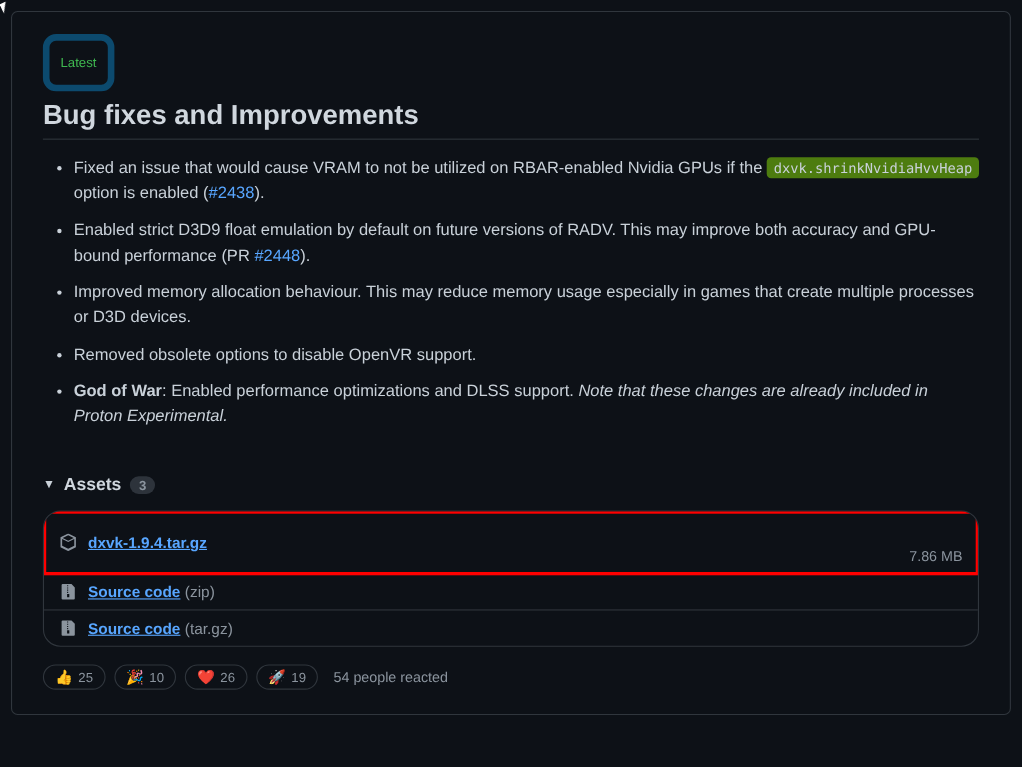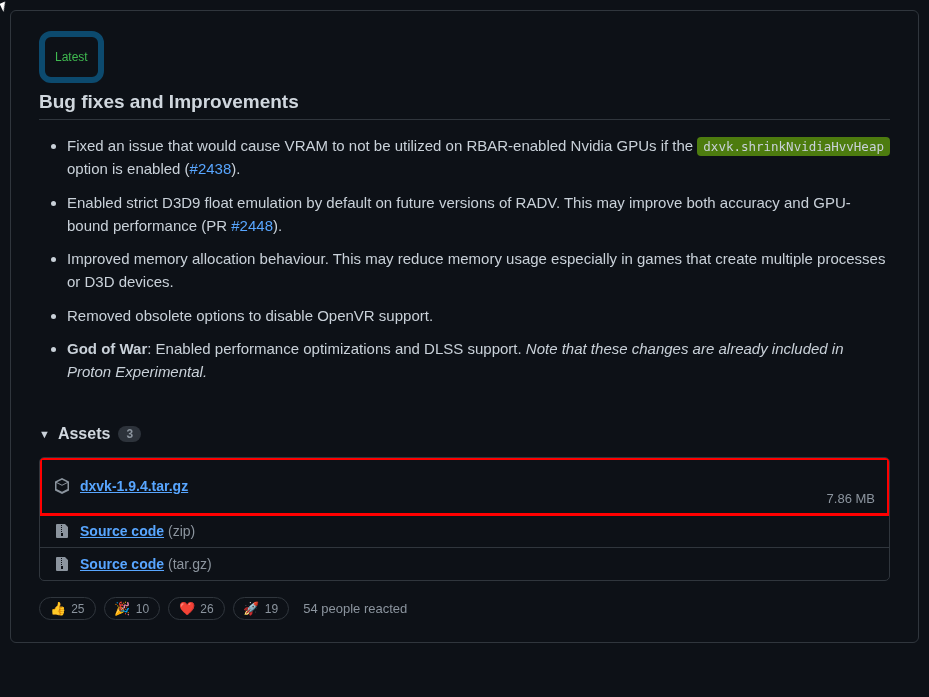--- a/index.html
+++ b/index.html
@@ -34,21 +34,21 @@
     font-weight: 500;
     padding: 13px 10px;
     border-radius: 12px;
   }
   .description {
     color: #c9d1d9;
     margin: 12px 0 18px 0;
     font-size: 15px;
   }
   h2.section-title {
-    font-size: 19px;
+    font-size: 25px;
     font-weight: 600;
     color: #d0d7de;
     padding-bottom: 6px;
     border-bottom: 1px solid #30363d;
     margin-bottom: 14px;
   }
   ul.bugfixes {
     list-style: disc;
     padding-left: 28px;
   }
@@ -90,21 +90,21 @@
   .assets-count {
     background: #2d333b;
     color: #8b949e;
     font-size: 12px;
     font-weight: 600;
     padding: 1px 8px;
     border-radius: 10px;
   }
   .assets-list {
     border: 1px solid #30363d;
-    border-radius: 5px;
+    border-radius: 16px;
     overflow: hidden;
   }
   .asset-row {
     display: flex;
     align-items: center;
     padding: 8px 14px;
     border-bottom: 1px solid #30363d;
     font-size: 14px;
   }
   .asset-row:last-child { border-bottom: none; }

